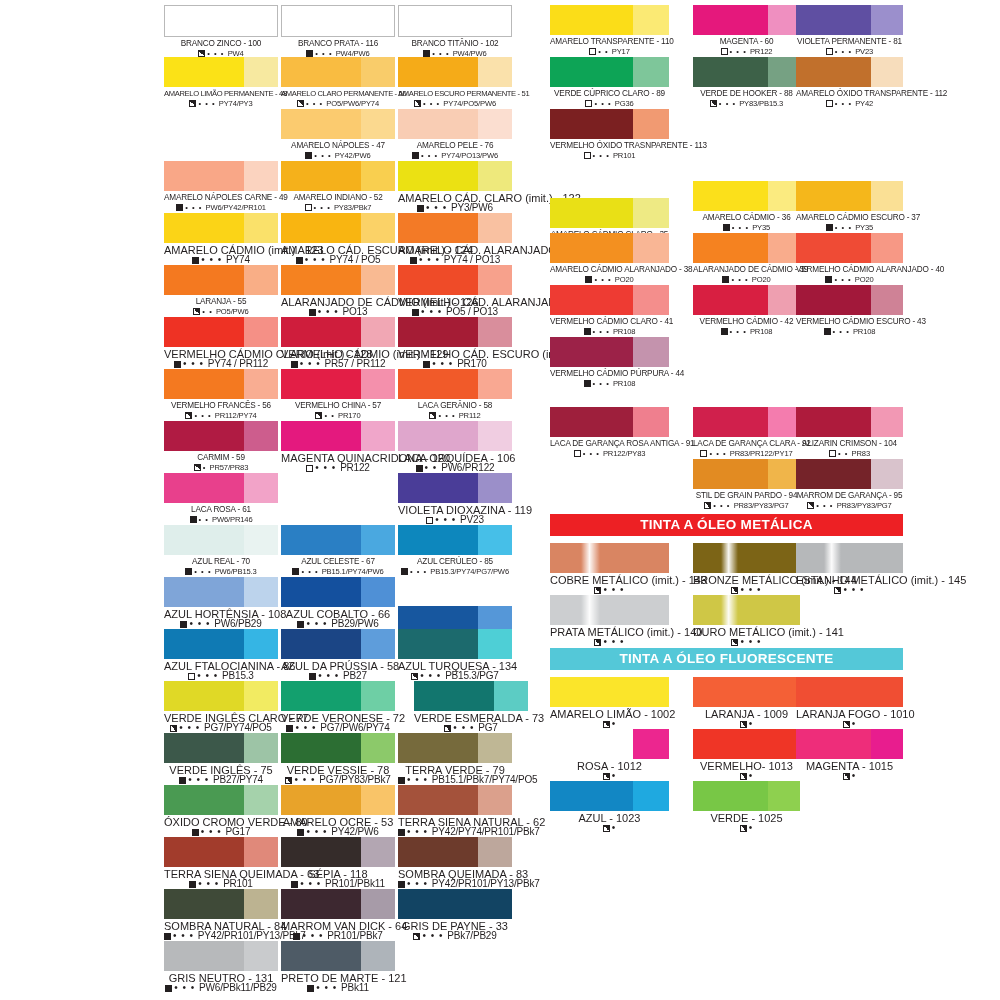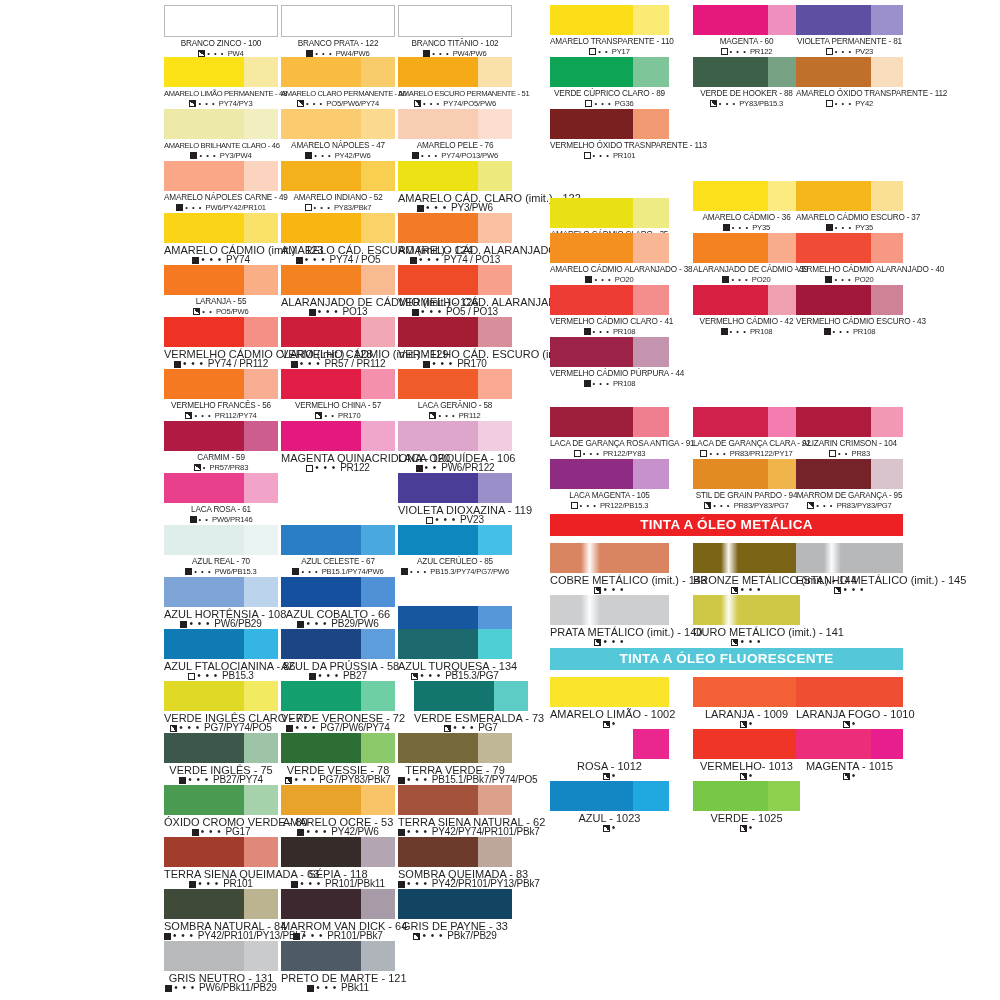--- a/index.html
+++ b/index.html
@@ -78,21 +78,21 @@
 <body>
 
 <div id="sheet">
     <div class="cell" style="left: 164px; top: 5px; width: 114px;">
       <div class="sw empty" style="height: 32px;"></div>
       <div class="lbl">BRANCO ZINCO - 100</div>
       <div class="pig"><span class="gl se"></span><span class="dots">• • • </span><span>PW4</span></div>
     </div>
     <div class="cell" style="left: 281px; top: 5px; width: 114px;">
       <div class="sw empty" style="height: 32px;"></div>
-      <div class="lbl">BRANCO PRATA - 122</div>
+      <div class="lbl">BRANCO PRATA - 116</div>
       <div class="pig"><span class="gl op"></span><span class="dots">• • • </span><span>PW4/PW6</span></div>
     </div>
     <div class="cell" style="left: 398px; top: 5px; width: 114px;">
       <div class="sw empty" style="height: 32px;"></div>
       <div class="lbl">BRANCO TITÂNIO - 102</div>
       <div class="pig"><span class="gl op"></span><span class="dots">• • • </span><span>PW4/PW6</span></div>
     </div>
     <div class="cell" style="left: 164px; top: 57px; width: 114px;">
       <div class="sw" style="height: 30px;">
         <div class="mass" style="background: rgb(251, 226, 23);"></div>
@@ -110,28 +110,20 @@
       <div class="pig"><span class="gl se"></span><span class="dots">• • • </span><span>PO5/PW6/PY74</span></div>
     </div>
     <div class="cell" style="left: 398px; top: 57px; width: 114px;">
       <div class="sw" style="height: 30px;">
         <div class="mass" style="background: rgb(245, 171, 24);"></div>
         <div class="tint" style="background: rgb(250, 225, 171);"></div>
       </div>
       <div class="lbl cram">AMARELO ESCURO PERMANENTE - 51</div>
       <div class="pig"><span class="gl se"></span><span class="dots">• • • </span><span>PY74/PO5/PW6</span></div>
     </div>
-    <div class="cell" style="left: 164px; top: 109px; width: 114px;">
-      <div class="sw" style="height: 30px;">
-        <div class="mass" style="background: rgb(237, 233, 168);"></div>
-        <div class="tint" style="background: rgb(241, 238, 192);"></div>
-      </div>
-      <div class="lbl cram">AMARELO BRILHANTE CLARO - 46</div>
-      <div class="pig"><span class="gl op"></span><span class="dots">• • • </span><span>PY3/PW4</span></div>
-    </div>
     <div class="cell" style="left: 281px; top: 109px; width: 114px;">
       <div class="sw" style="height: 30px;">
         <div class="mass" style="background: rgb(251, 203, 111);"></div>
         <div class="tint" style="background: rgb(251, 217, 143);"></div>
       </div>
       <div class="lbl">AMARELO NÁPOLES - 47</div>
       <div class="pig"><span class="gl op"></span><span class="dots">• • • </span><span>PY42/PW6</span></div>
     </div>
     <div class="cell" style="left: 398px; top: 109px; width: 114px;">
       <div class="sw" style="height: 30px;">
@@ -660,28 +652,20 @@
       <div class="lbl">LACA DE GARANÇA CLARA - 92</div>
       <div class="pig"><span class="gl tr"></span><span class="dots">• • • </span><span>PR83/PR122/PY17</span></div>
     </div>
     <div class="cell" style="left: 796px; top: 407px; width: 107px;">
       <div class="sw">
         <div class="mass" style="background: rgb(174, 27, 60);"></div>
         <div class="tint" style="background: rgb(242, 152, 180);"></div>
       </div>
       <div class="lbl">ALIZARIN CRIMSON - 104</div>
       <div class="pig"><span class="gl tr"></span><span class="dots">• • </span><span>PR83</span></div>
-    </div>
-    <div class="cell" style="left: 550px; top: 459px; width: 119px;">
-      <div class="sw">
-        <div class="mass" style="background: rgb(142, 44, 132);"></div>
-        <div class="tint" style="background: rgb(199, 146, 204);"></div>
-      </div>
-      <div class="lbl">LACA MAGENTA - 105</div>
-      <div class="pig"><span class="gl tr"></span><span class="dots">• • • </span><span>PR122/PB15.3</span></div>
     </div>
     <div class="cell" style="left: 693px; top: 459px; width: 107px;">
       <div class="sw">
         <div class="mass" style="background: rgb(226, 139, 34);"></div>
         <div class="tint" style="background: rgb(240, 181, 74);"></div>
       </div>
       <div class="lbl">STIL DE GRAIN PARDO - 94</div>
       <div class="pig"><span class="gl se"></span><span class="dots">• • • </span><span>PR83/PY83/PG7</span></div>
     </div>
     <div class="cell" style="left: 796px; top: 459px; width: 107px;">

